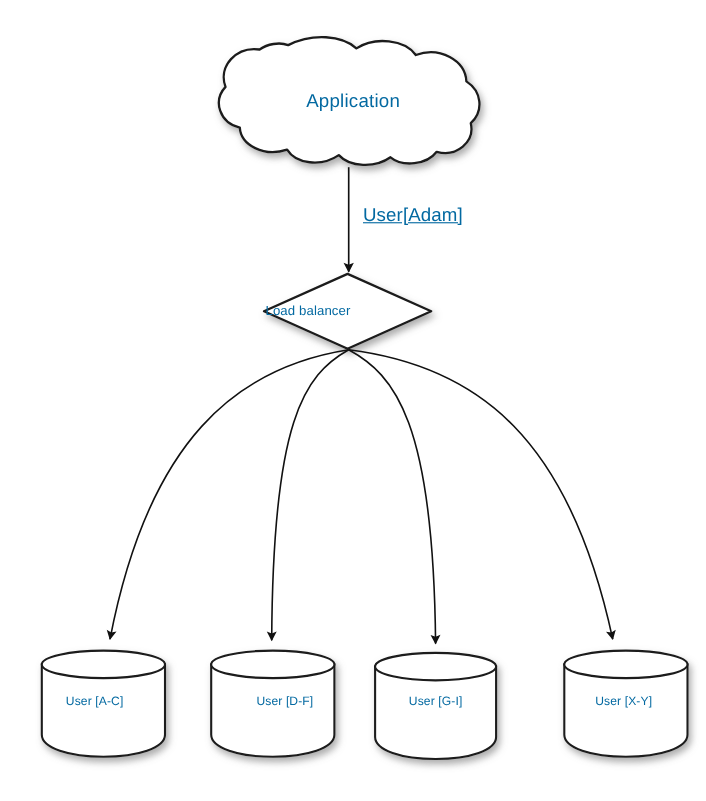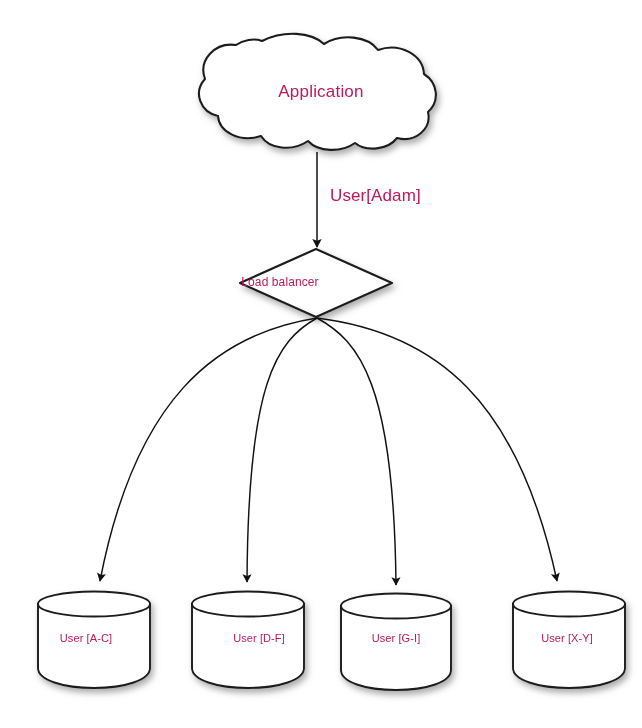--- a/index.html
+++ b/index.html
@@ -17,39 +17,40 @@
   }
   #diagram-canvas {
     position: absolute;
     top: 0;
     left: 0;
     width: 642px;
     height: 728px;
   }
   .shape-label {
     position: absolute;
-    color: #be185d;
+    color: #0369a1;
     text-align: center;
     white-space: nowrap;
     pointer-events: none;
     font-family: "Liberation Sans", sans-serif;
   }
   #label-application {
     left: 0;
     width: 642px;
     top: 82px;
     font-size: 17px;
     letter-spacing: 0.2px;
   }
   #label-edge-user {
     left: 330px;
     top: 186px;
     font-size: 17px;
     text-align: center;
     letter-spacing: 0.1px;
+    text-decoration: underline;
   }
   #label-load-balancer {
     left: 0;
     width: 542px;
     top: 275px;
     font-size: 12px;
     padding-left: 18px;
     box-sizing: border-box;
     letter-spacing: 0.1px;
   }

